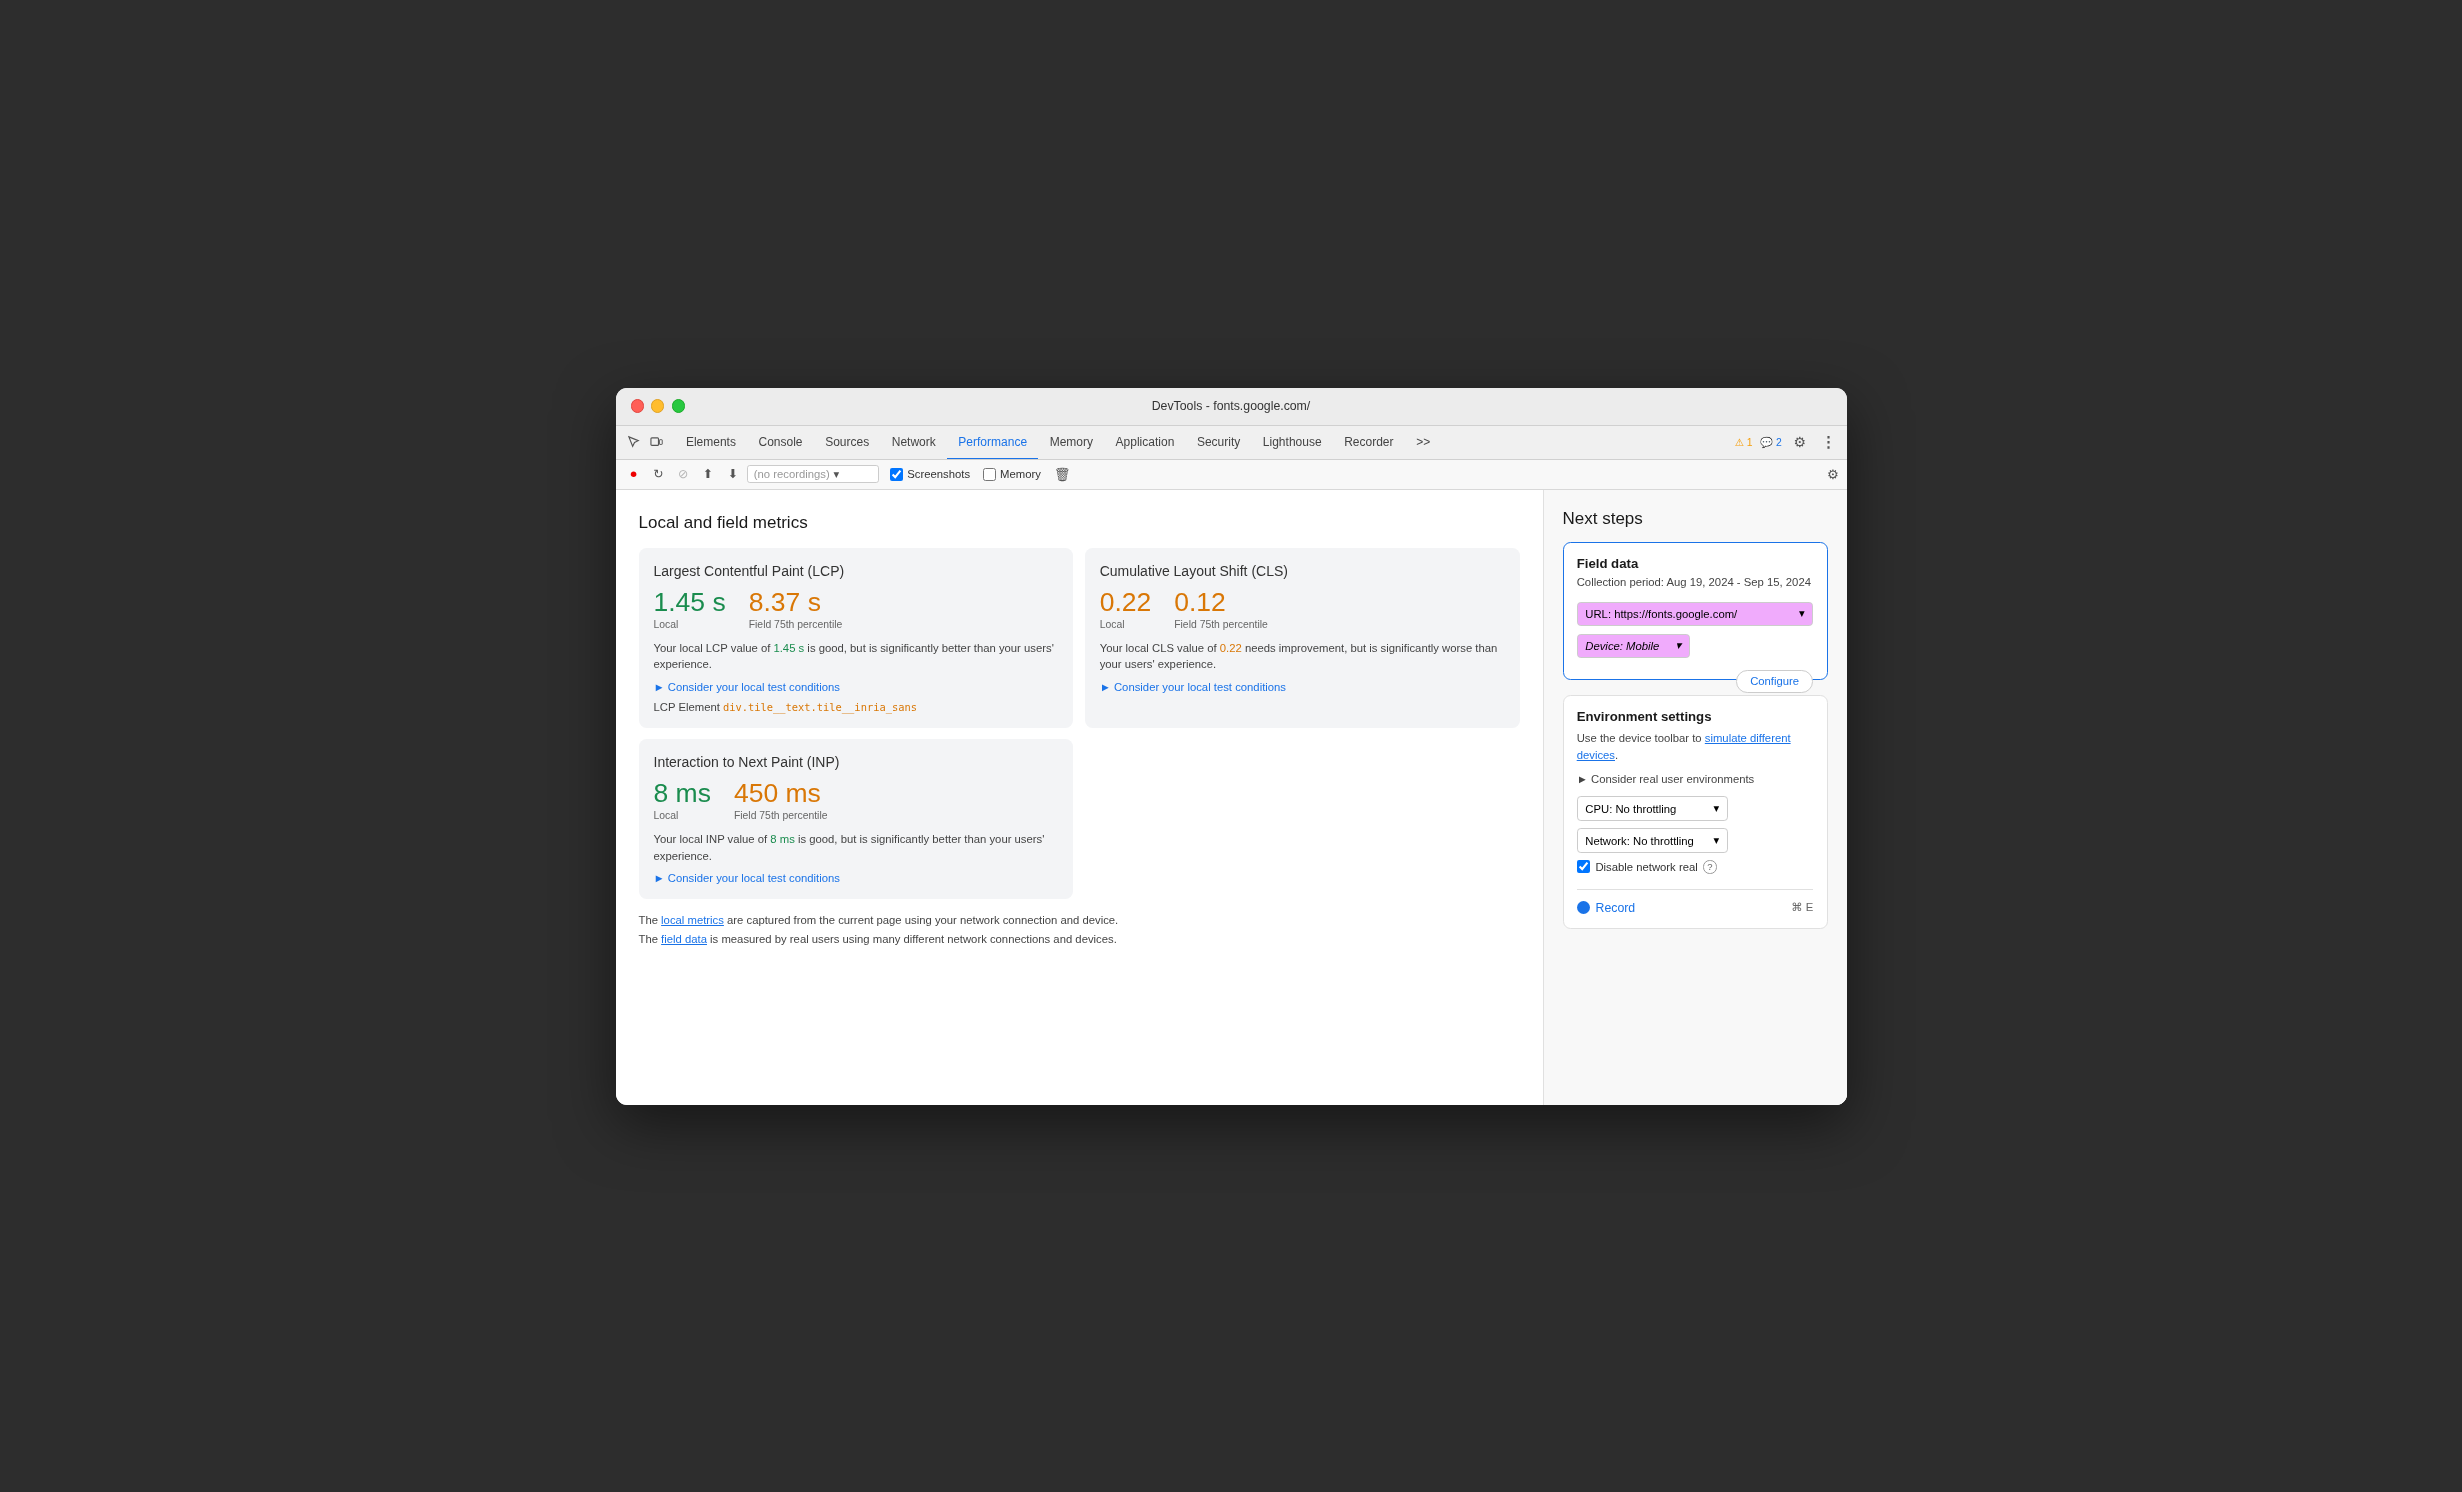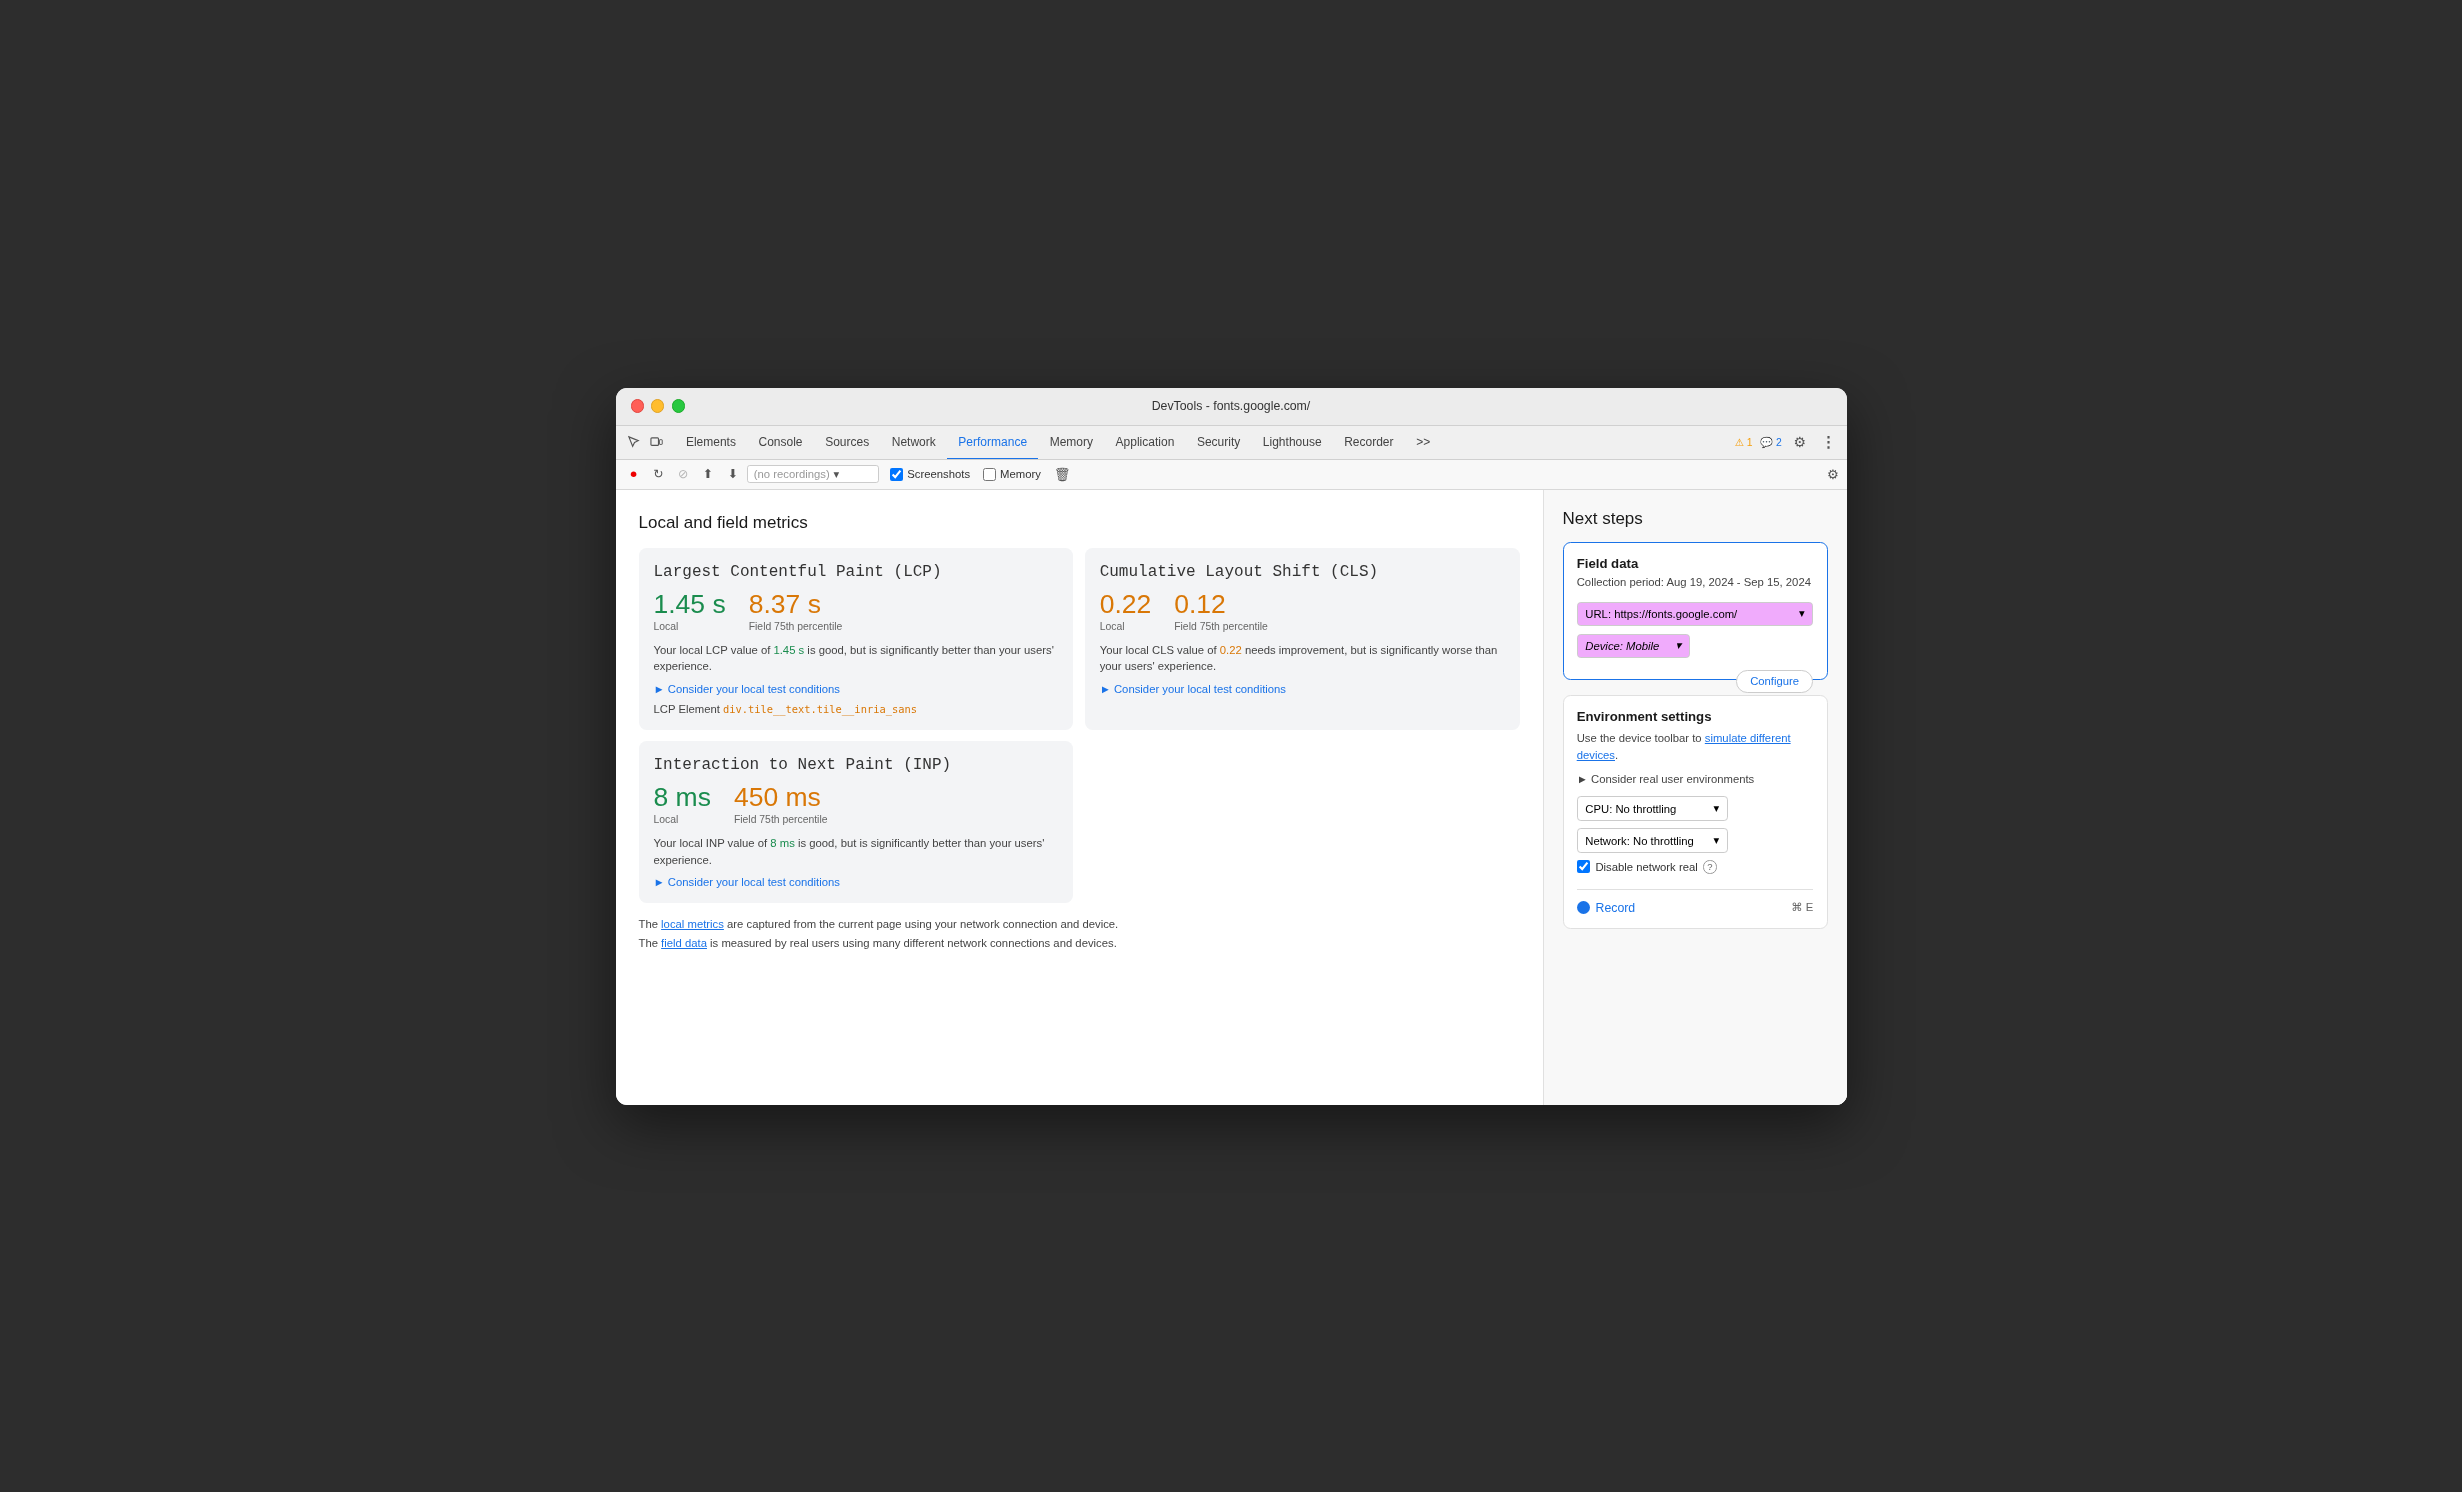--- a/index.html
+++ b/index.html
@@ -183,25 +183,24 @@
       grid-template-columns: 1fr 1fr;
       gap: 11.3px;
       margin-bottom: 11.3px;
     }
     .metric-card {
       background: #f3f4f6;
       border-radius: 7.6px;
       padding: 15px;
     }
     .metric-title {
-      font-size: 16px;
+      font-size: 14px;
       font-weight: 500;
       color: #333;
       margin-bottom: 9.5px;
-      font-family: Liberation Mono, monospace;
     }
     .metric-values {
       display: flex;
       gap: 23px;
       margin-bottom: 9.5px;
     }
     .metric-value-group { display: flex; flex-direction: column; }
     .metric-value-good {
       font-size: 26.5px;
       font-weight: 400;

